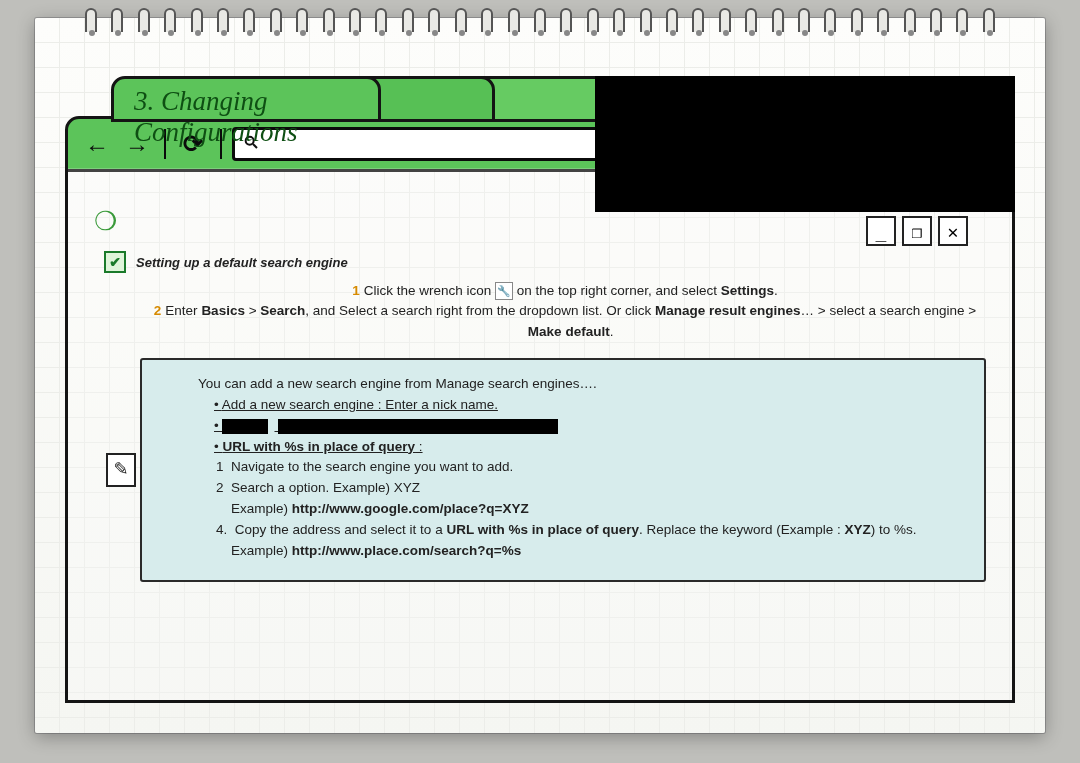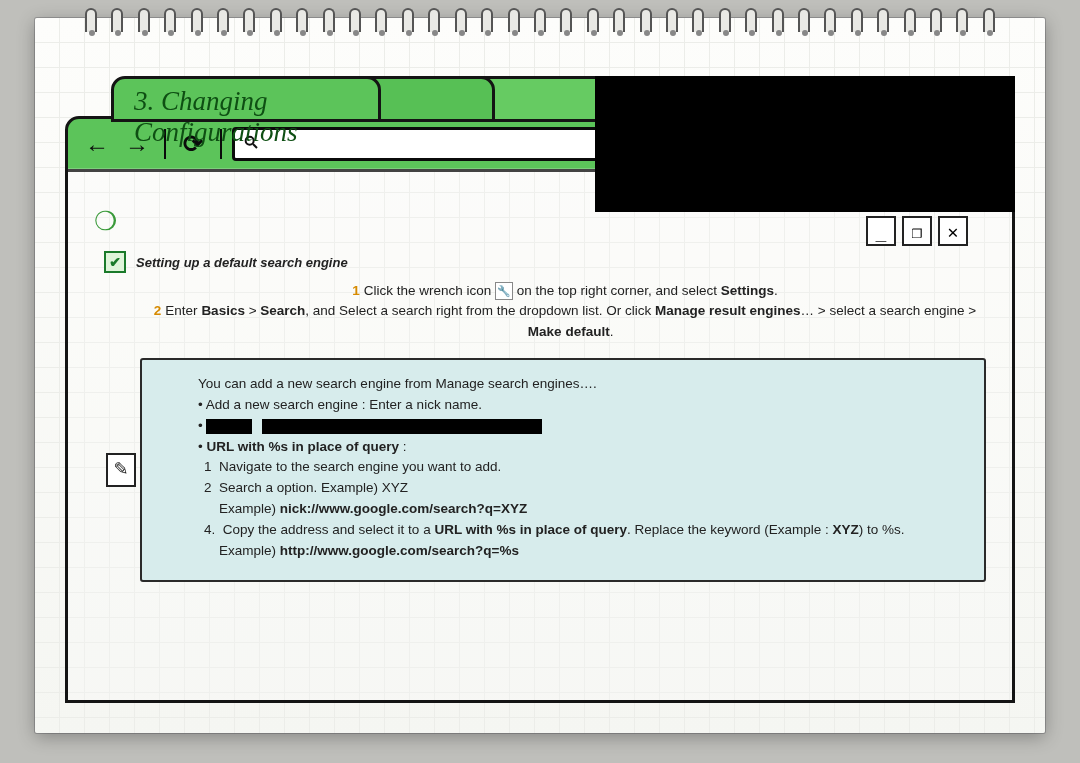--- a/index.html
+++ b/index.html
@@ -210,23 +210,23 @@
   .pencil-icon {
     position:absolute;
     left: -36px; top: 50%;
     transform: translateY(-50%);
     width:30px;height:34px;
     border:2px solid #222;
     display:flex;align-items:center;justify-content:center;
     font-size:18px;
     background:#fff;
   }
-  .infobox ul { list-style: none; padding:0; margin-left: 0;}
+  .infobox ul { list-style: none; padding:0; margin-left: 16px; text-decoration: underline;}
   .infobox ul li::before { content:"• "; }
-  .infobox ol { list-style: none; padding:0; margin-left: 6px;}
+  .infobox ol { list-style: none; padding:0; margin-left: 18px;}
   .censor-inline {
     display:inline-block;
     background:#000;
     height: 15px;
     vertical-align: middle;
   }
   .censor-inline.a { width: 46px; margin-right:6px;}
   .censor-inline.b { width: 280px;}
 
   b { font-weight: bold; }
@@ -334,20 +334,20 @@
         <li>Add a new search engine : Enter a nick name.</li>
         <li>
           <span class="censor-inline a"></span>
           <span class="censor-inline b"></span>
         </li>
         <li><b>URL with %s in place of query</b> :</li>
       </ul>
       <ol>
         <li>1&nbsp;&nbsp;<span>Navigate to the search engine you want to add.</span></li>
         <li>2&nbsp;&nbsp;<span>Search a option.   Example) XYZ</span></li>
-        <li>&nbsp;&nbsp;&nbsp;&nbsp;<span>Example)  </span><b>nick://www.google.com/search?q=XYZ</b></li>
+        <li>&nbsp;&nbsp;&nbsp;&nbsp;<span>Example)  </span><b>http://www.google.com/place?q=XYZ</b></li>
         <li>4.&nbsp;&nbsp;<span>Copy the address and select it to a </span><b>URL with %s in place of query</b><span>. Replace the keyword  (Example : </span><b>XYZ</b><span>) to %s.</span></li>
-        <li>&nbsp;&nbsp;&nbsp;&nbsp;<span>Example) </span><b>http://www.google.com/search?q=%s</b></li>
+        <li>&nbsp;&nbsp;&nbsp;&nbsp;<span>Example) </span><b>http://www.place.com/search?q=%s</b></li>
       </ol>
     </div>
 
   </div>
 </div>
 
 </body></html>

